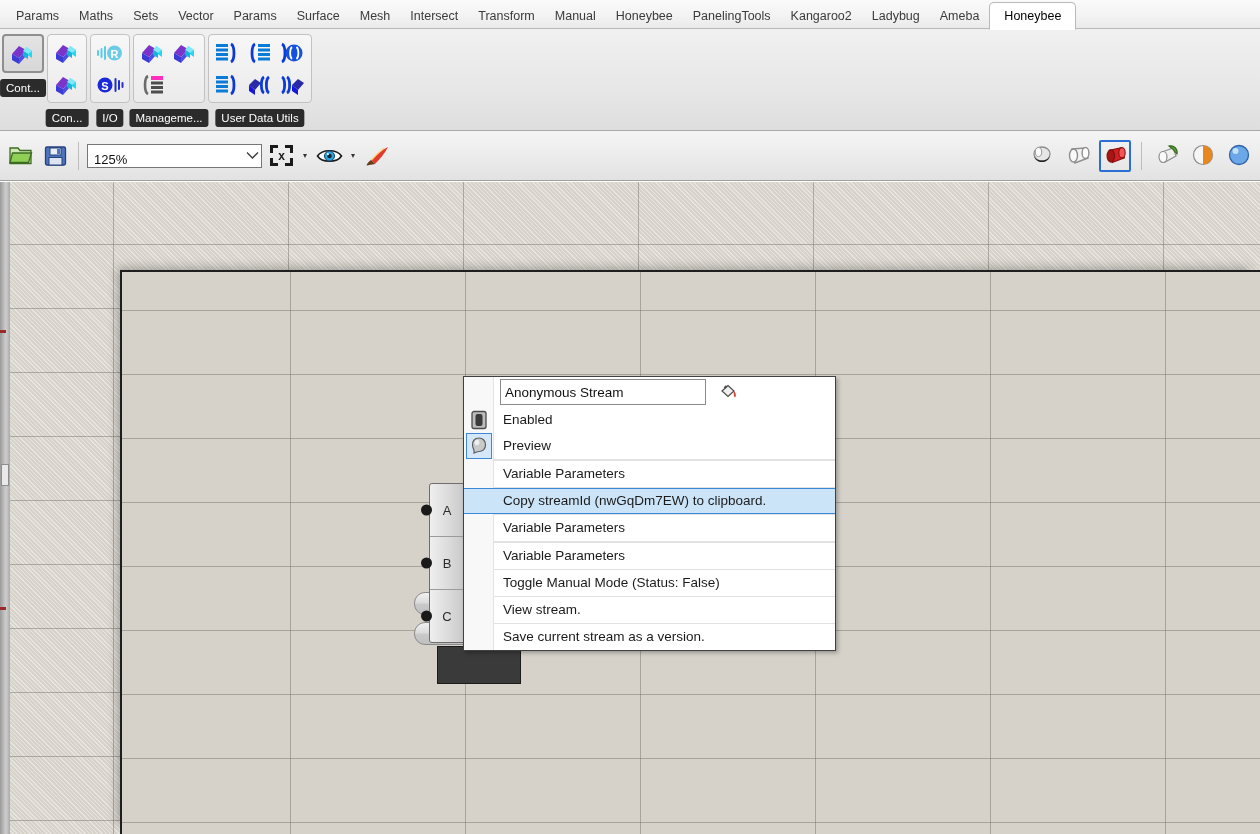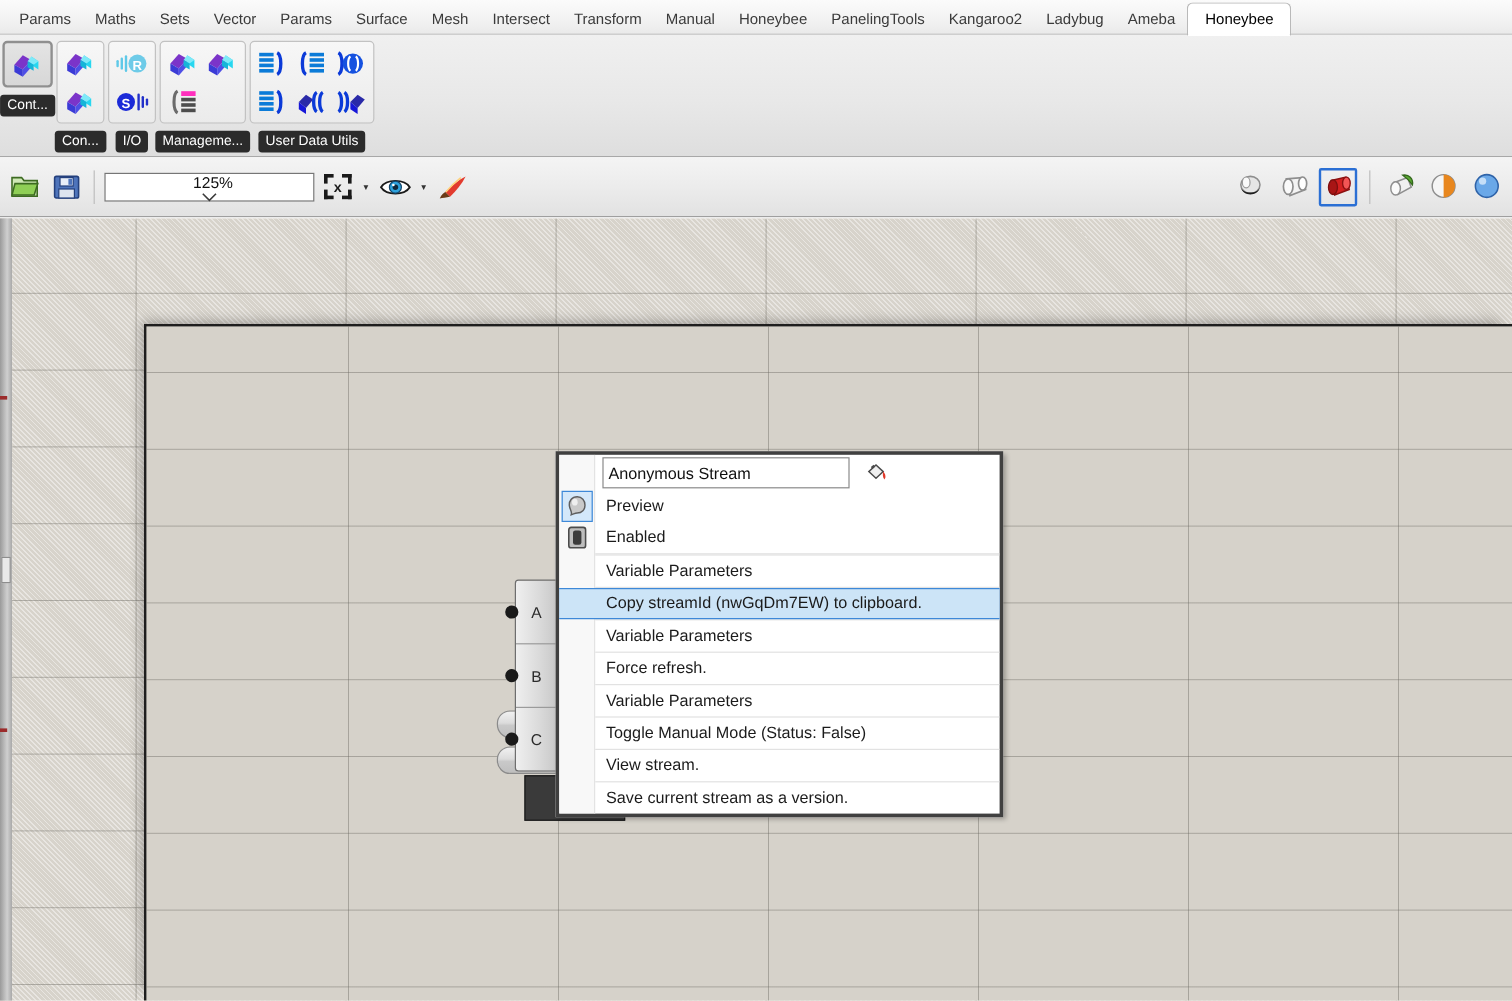--- a/index.html
+++ b/index.html
@@ -143,23 +143,22 @@
     border-radius: 2px;
     width: 32px; height: 32px;
     box-sizing: border-box;
   }
   .vsep { width:1px; height:28px; background:#bdbdbd; margin:0 4px; }
   .zoomcombo {
     position: relative;
     width: 175px; height: 24px;
     background: #fff;
     border: 1px solid #767676;
-    display: flex; align-items:center;
-    box-sizing: border-box;
-    flex-direction: column;
+    display: flex; align-items:flex-end;
+    box-sizing: border-box;
   }
   .zoomcombo .zval {
     font-size: 13px; color:#111; padding-left: 6px; flex: 1;
   }
   .zoomcombo .zarrow {
     width: 18px; height: 22px; display:flex; align-items:center; justify-content:center;
   }
   .tbarrow { font-size:8px; color:#333; width:10px; text-align:center; }
 
   
@@ -272,21 +271,21 @@
     border: 1px solid #1b1b1b;
     box-sizing: border-box;
   }
 
   
   .ctxmenu {
     position:absolute;
     left: 463px; top: 376px;
     width: 373px;
     background: #ffffff;
-    border: 3px solid #404040;
+    border: 1px solid #404040;
     box-sizing: border-box;
     box-shadow: 2px 2px 4px rgba(0,0,0,0.28);
     font-size: 13.5px;
     color: #1b1b1b;
     overflow: hidden;
   }
   .ctx-gutter {
     position:absolute; left:0; top:0; bottom:0; width:29px;
     background: #f8f8f8;
     border-right: 1px solid #e3e3e3;
@@ -712,41 +711,40 @@
         <div class="ctx-nameitem">
           <div class="ctx-namebox">Anonymous Stream</div>
           <div class="ctx-painter">
             <svg width="20" height="20" viewBox="0 0 20 20">
               <path d="M3 9 L9 3.5 L15 9 L9 14.5 Z" fill="#efefef" stroke="#4a4a4a" stroke-width="1.2"></path>
               <path d="M15 9 C17 11, 17.5 14, 16 15.5 C14.6 14, 14.4 11, 15 9 Z" fill="#e03a2a"></path>
               <rect x="5" y="4" width="3" height="2" fill="#4a4a4a" transform="rotate(-40 6.5 5)"></rect>
             </svg>
           </div>
         </div>
+        <div class="ctx-item"><div class="ctx-icon">
+            <svg width="20" height="20" viewBox="0 0 20 20">
+              <rect x="3" y="1.5" width="14" height="17" rx="2" fill="#bdbdbd" stroke="#4b4b4b" stroke-width="1.3"></rect>
+              <rect x="6.5" y="4" width="7" height="12" rx="2" fill="#3b3b3b"></rect>
+            </svg>
+          </div><span>Enabled</span></div>
         <div class="ctx-item"><div class="ctx-icon boxed">
             <svg width="20" height="20" viewBox="0 0 20 20">
               <path d="M10 2 C5.5 2, 3 5.5, 3.5 9.5 C4 13, 6 14.5, 5 17 C7 16.5, 8 15.5, 10 15.5 C14 15.5, 16.5 12.5, 16.5 9 C16.5 5, 14 2, 10 2 Z" fill="#c9c9c9" stroke="#5e5e5e" stroke-width="1.2"></path>
               <ellipse cx="8" cy="6.5" rx="2.4" ry="2.8" fill="#efefef"></ellipse>
             </svg>
           </div><span>Preview</span></div>
-        <div class="ctx-item"><div class="ctx-icon">
-            <svg width="20" height="20" viewBox="0 0 20 20">
-              <rect x="3" y="1.5" width="14" height="17" rx="2" fill="#bdbdbd" stroke="#4b4b4b" stroke-width="1.3"></rect>
-              <rect x="6.5" y="4" width="7" height="12" rx="2" fill="#3b3b3b"></rect>
-            </svg>
-          </div><span>Enabled</span></div>
         <div class="ctx-sep"></div>
         <div class="ctx-sep"></div>
         <div class="ctx-item"><span>Variable Parameters</span></div>
         <div class="ctx-sep"></div>
         <div class="ctx-item sel"><span>Copy streamId (nwGqDm7EW) to clipboard.</span></div>
         <div class="ctx-sep"></div>
         <div class="ctx-item"><span>Variable Parameters</span></div>
         <div class="ctx-sep"></div>
-        <div class="ctx-item"><span>Force refresh.</span></div>
         <div class="ctx-sep"></div>
         <div class="ctx-item"><span>Variable Parameters</span></div>
         <div class="ctx-sep"></div>
         <div class="ctx-item"><span>Toggle Manual Mode (Status: False)</span></div>
         <div class="ctx-sep"></div>
         <div class="ctx-item"><span>View stream.</span></div>
         <div class="ctx-sep"></div>
         <div class="ctx-item"><span>Save current stream as a version.</span></div>
       </div>
   </div>

